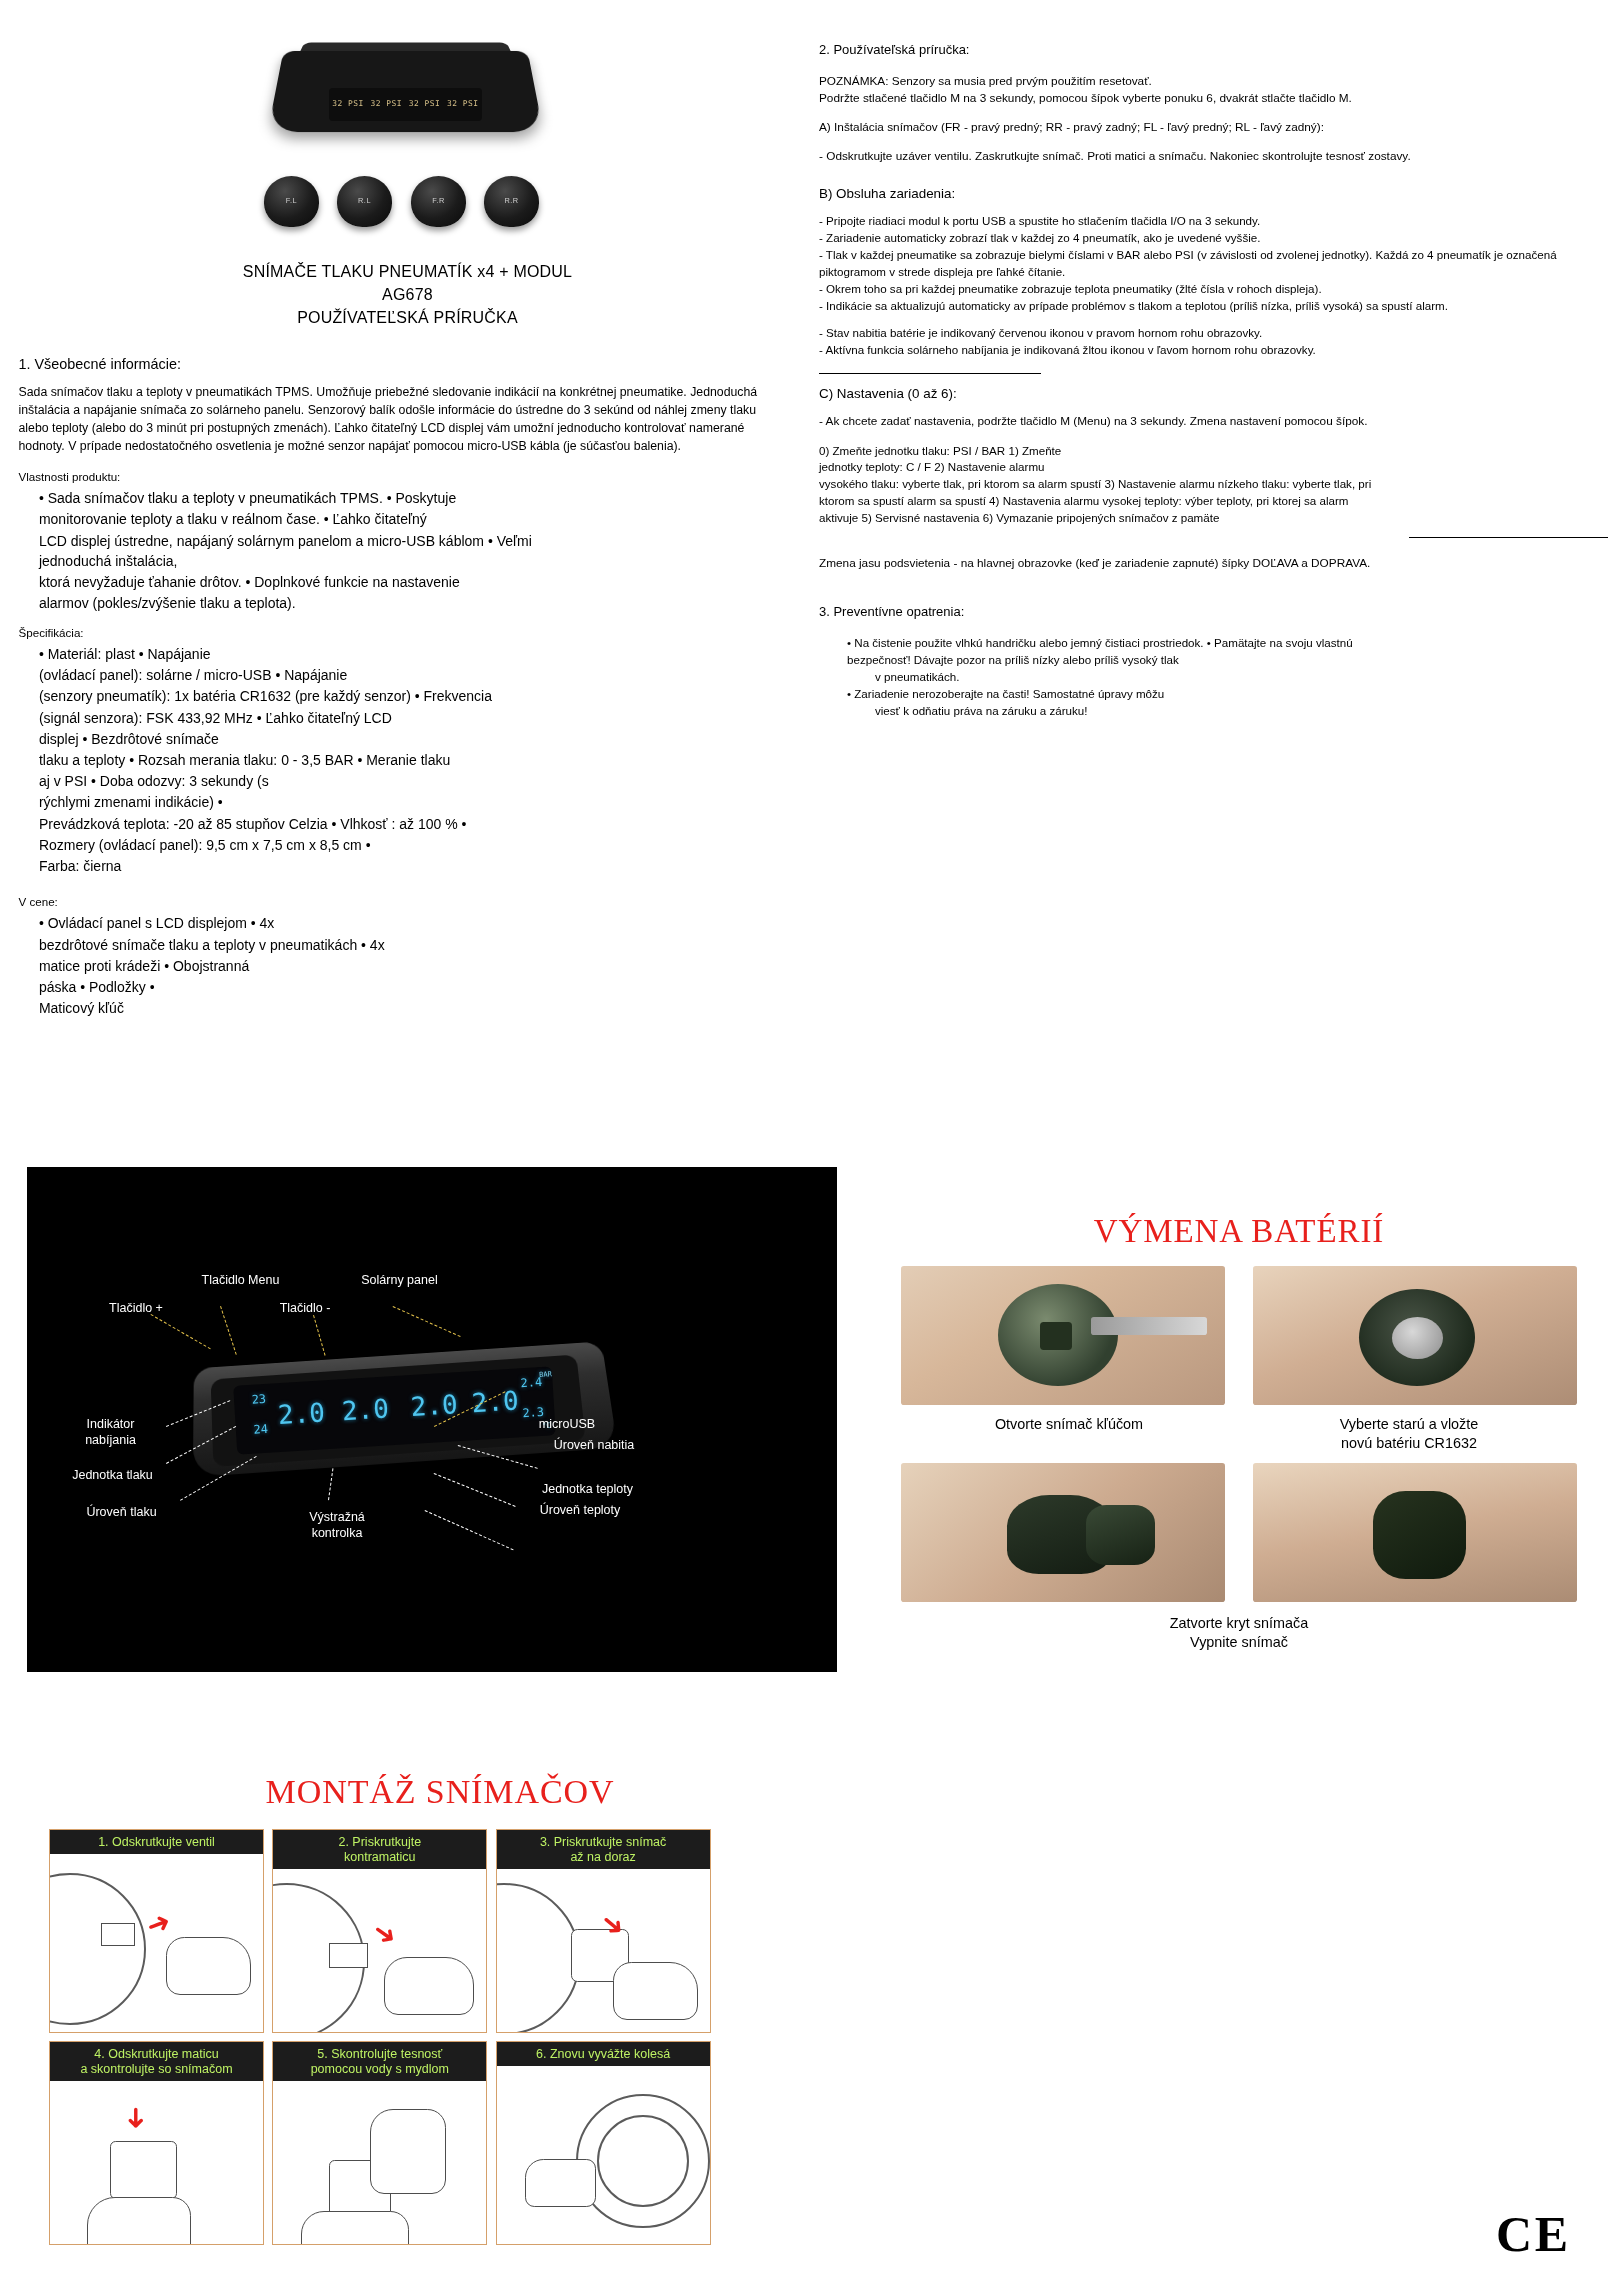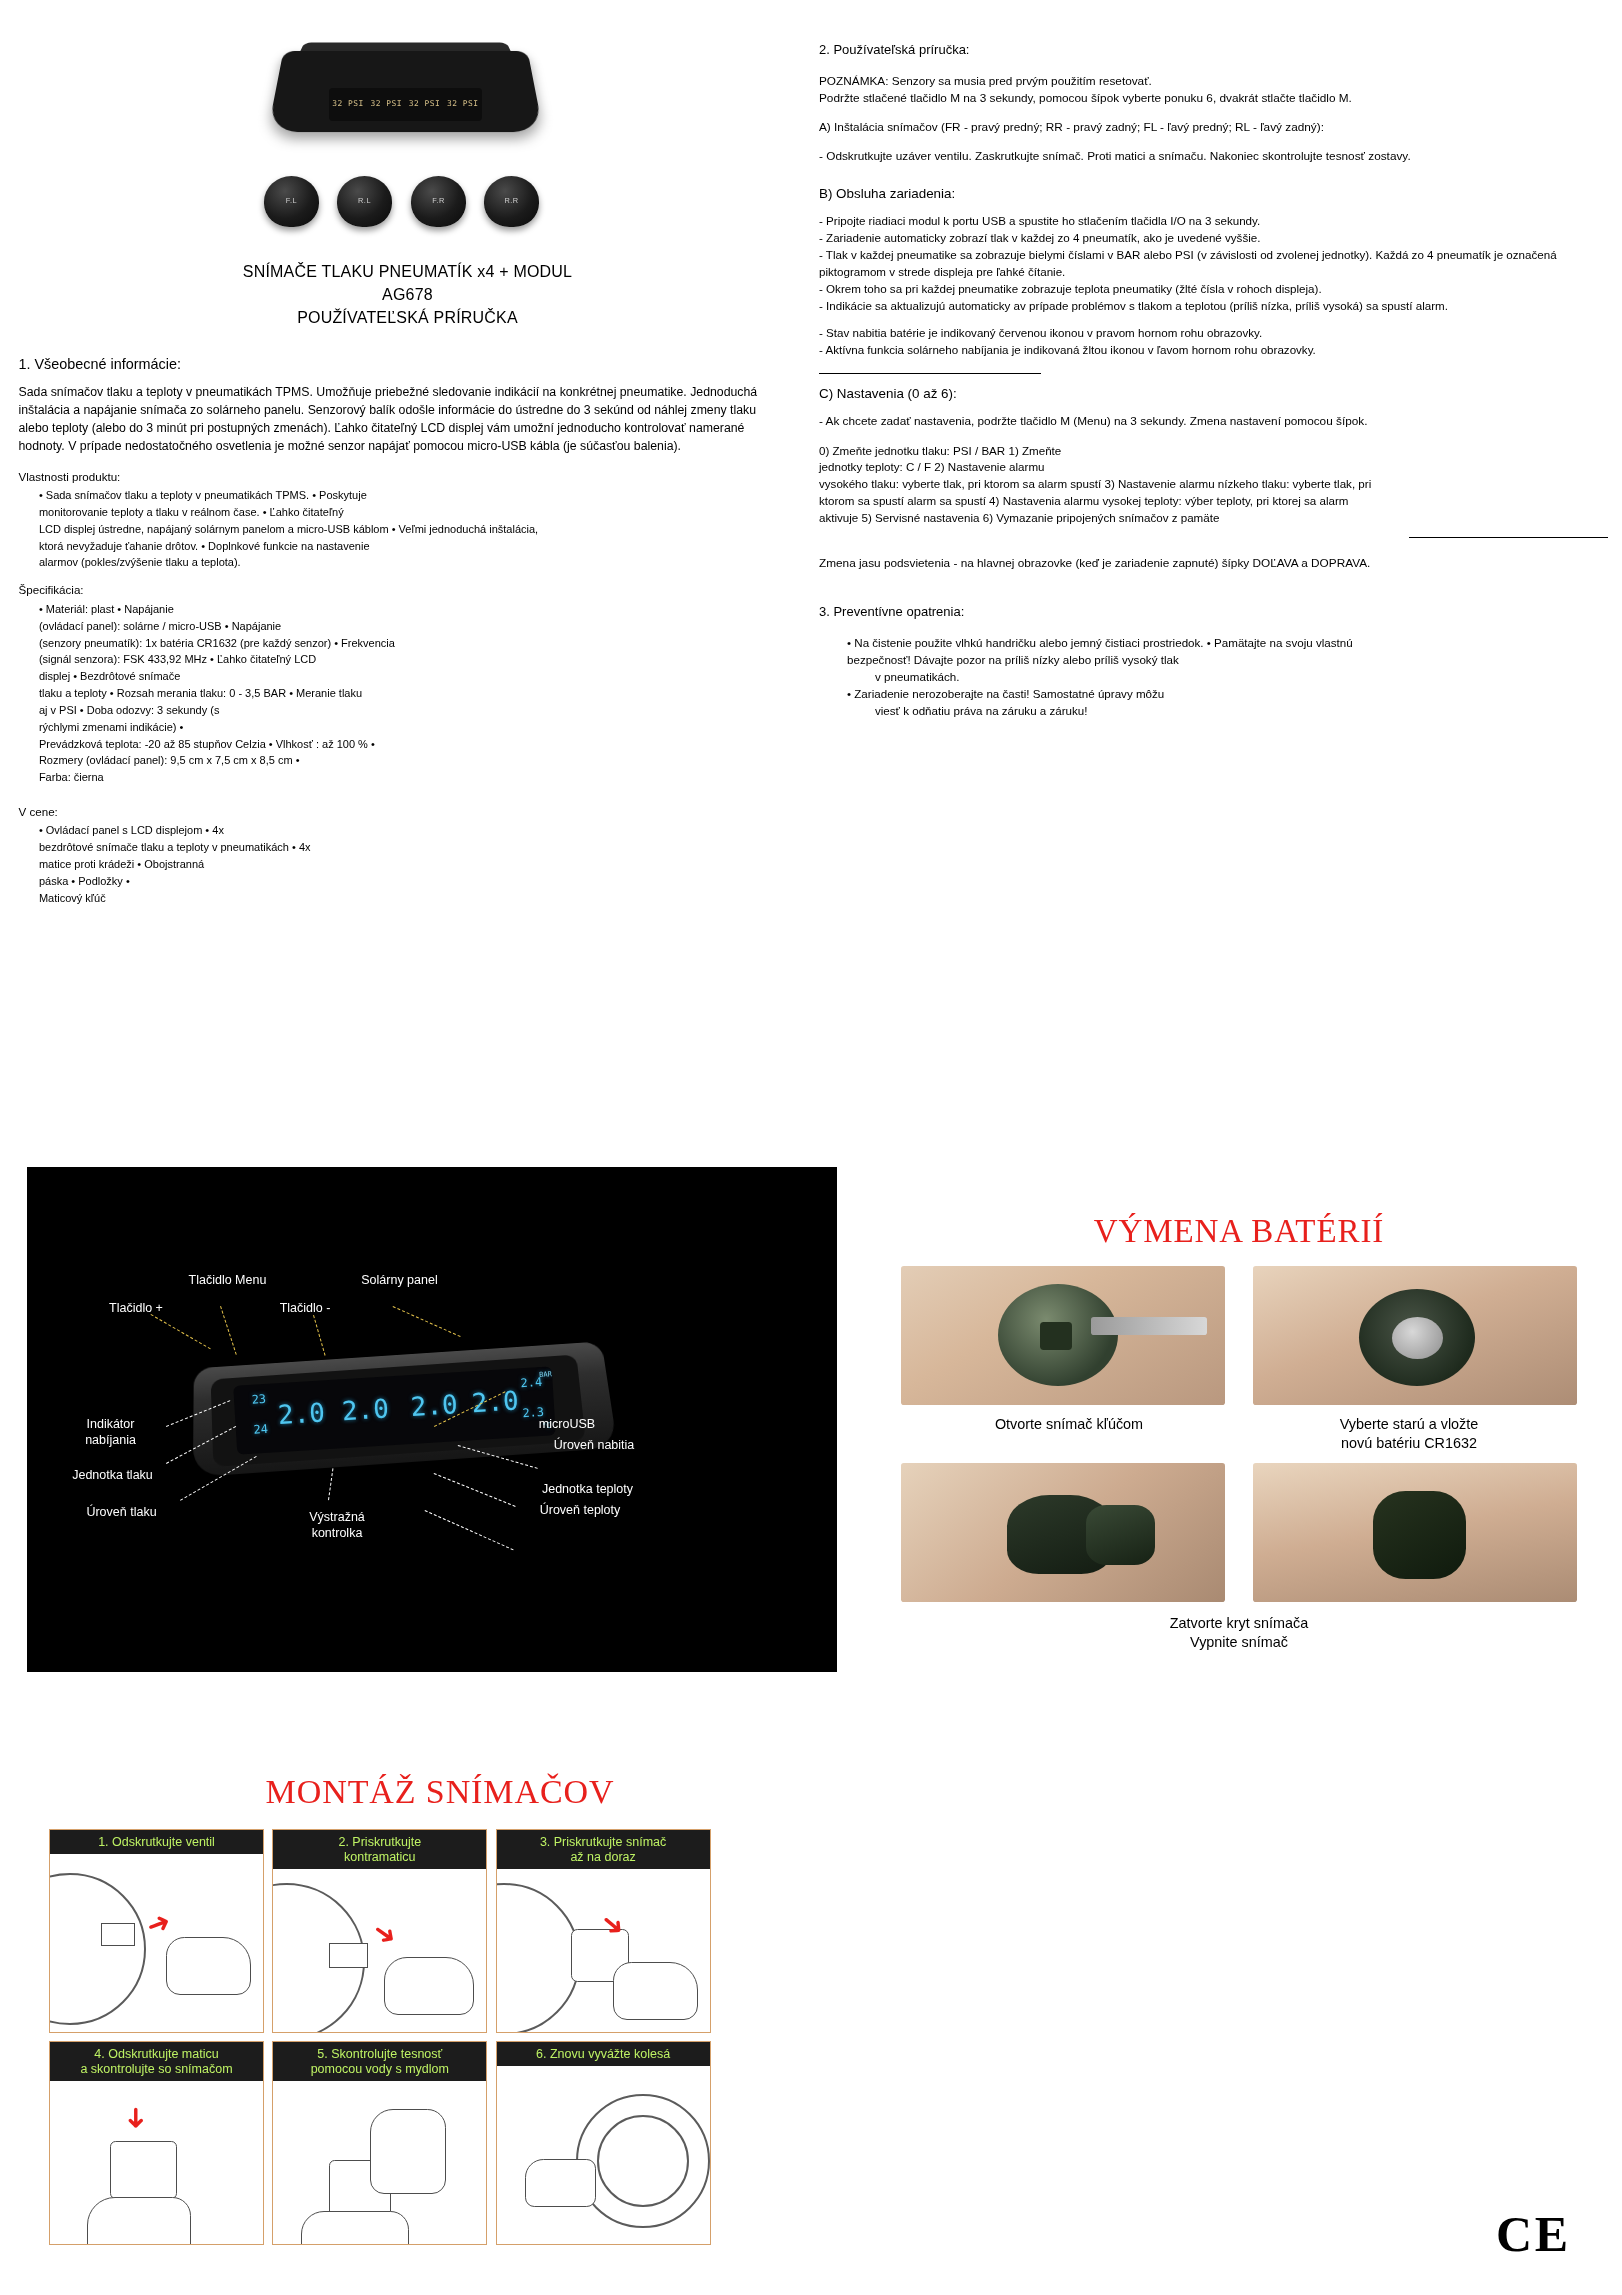--- a/index.html
+++ b/index.html
@@ -122,21 +122,21 @@
     font-size: 12.3px;
     line-height: 1.45;
     margin: 0 0 14px 0;
     width: 769px;
   }
   .small-head {
     font-size: 11.6px;
     margin: 12px 0 5.6px 0;
   }
   .bullets {
-    font-size: 11px;
+    font-size: 14px;
     line-height: 1.45;
     margin: 0 0 0 20.4px;
     width: 569px;
   }
   .bullets div { margin-bottom: 0.9px; }
 
   
   .r-head {
     font-size: 13px;
     margin: 0 0 15.7px 0;
@@ -510,21 +510,21 @@
 
     <div class="lead-line white" style="left:139px; top:259px; width:69px; transform: rotate(-22deg);"></div>
     <div class="lead-line white" style="left:139px; top:296px; width:79px; transform: rotate(-28deg);"></div>
     <div class="lead-line white" style="left:153px; top:333px; width:88px; transform: rotate(-30deg);"></div>
     <div class="lead-line white" style="left:301px; top:333px; width:32px; transform: rotate(-82deg);"></div>
     <div class="lead-line white" style="left:407px; top:306px; width:88px; transform: rotate(22deg);"></div>
     <div class="lead-line white" style="left:398px; top:343px; width:97px; transform: rotate(24deg);"></div>
     <div class="lead-line white" style="left:431px; top:278px; width:83px; transform: rotate(16deg);"></div>
 
     <div class="callout" style="left:56px; top:134px; width:106px;">Tlačidlo +</div>
-    <div class="callout" style="left:131px; top:106px; width:139px;">Tlačidlo Menu</div>
+    <div class="callout" style="left:144px; top:106px; width:139px;">Tlačidlo Menu</div>
     <div class="callout" style="left:220px; top:134px; width:116px;">Tlačidlo -</div>
     <div class="callout" style="left:296px; top:106px; width:153px;">Solárny panel</div>
     <div class="callout" style="left:482px; top:250px; width:116px;">microUSB</div>
 
     <div class="callout" style="left:25.5px; top:250px; width:116px;">Indikátor
 nabíjania</div>
     <div class="callout" style="left:18.5px; top:301px; width:134px;">Jednotka tlaku</div>
     <div class="callout" style="left:32px; top:338px; width:125px;">Úroveň tlaku</div>
     <div class="callout" style="left:259px; top:343px; width:102px;">Výstražná
 kontrolka</div>

